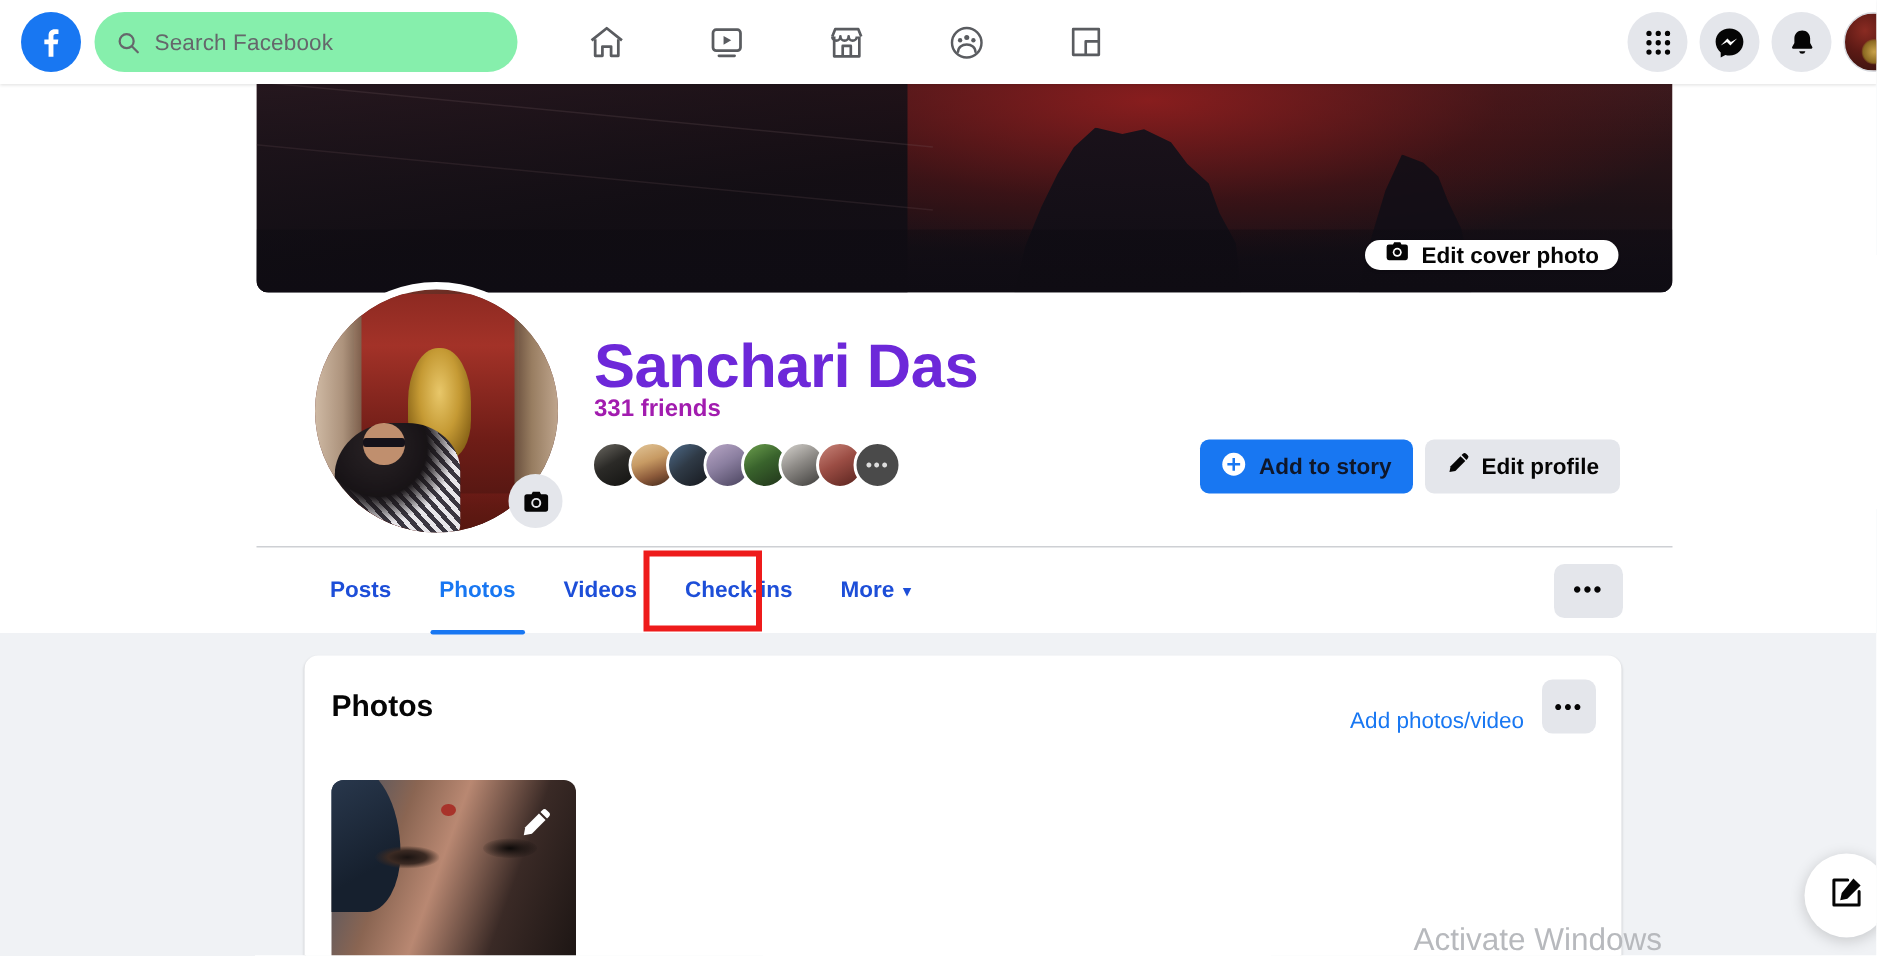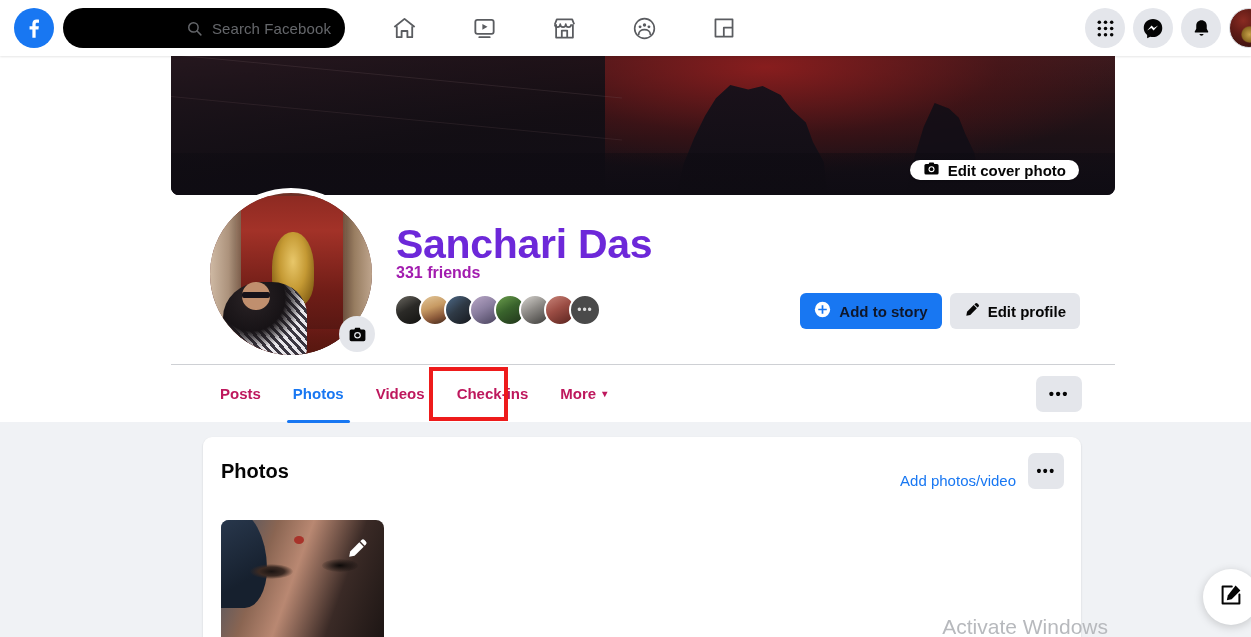--- a/index.html
+++ b/index.html
@@ -23,25 +23,24 @@
     margin-left: 14px;
     width: 40px; height: 40px; border-radius: 50%;
     background: #1877f2;
     display: flex; align-items: center; justify-content: center;
     flex: none;
   }
   .fb-logo svg { display:block; }
   .searchbox {
     margin-left: 9px;
     width: 282px; height: 40px;
-    background: #000000; border-radius: 20px;
+    background: #86efac; border-radius: 20px;
     display: flex; align-items: center;
     padding: 0 14px;
     flex: none;
-    justify-content: flex-end;
   }
   .search-ico { width: 17px; height: 17px; flex: none; color: #65676b; }
   .search-ph { margin-left: 9px; font-size: 15px; color: #65676b; letter-spacing: .1px; }
 
   .nav-center {
     display: flex; align-items: center;
     margin-left: 19px;
     height: 56px;
   }
   .nav-item {
@@ -231,21 +230,21 @@
   
   .tabbar {
     position: absolute; left: 171px; bottom: 0px; width: 944px; height: 58px;
     border-top: 1px solid #ced0d4;
     display: flex; align-items: center;
   }
   .tabs { display: flex; align-items: center; margin-left: 33px; }
   .tab {
     height: 58px; padding: 0 16px;
     display: flex; align-items: center; justify-content: center;
-    font-size: 15px; font-weight: 600; color: #be185d;
+    font-size: 15px; font-weight: 600; color: #1d4ed8;
     position: relative;
   }
   .tab.active { color: #1877f2; }
   .tab.active::after {
     content: ''; position: absolute; left: 10px; right: 10px; bottom: 0;
     height: 3px; background: #1877f2; border-radius: 2px;
   }
   .tab .caret { margin-left: 6px; font-size: 10px; }
   .tabbar-more {
     position: absolute; right: 33px; top: 11px;

